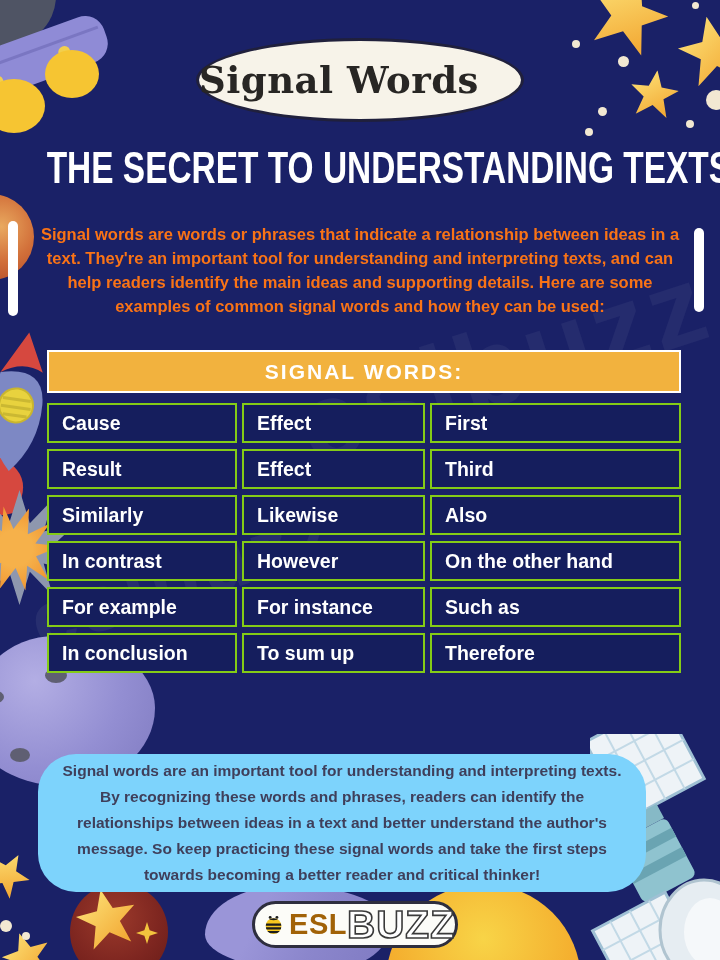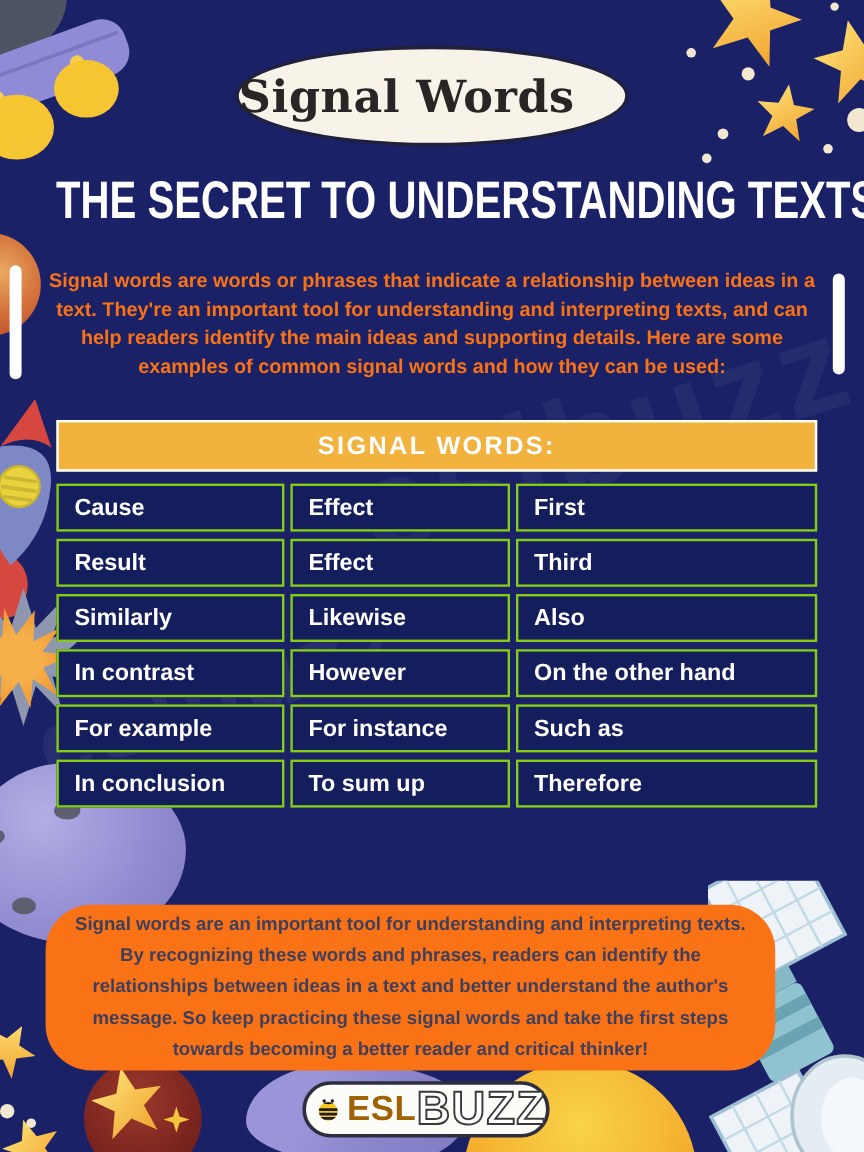--- a/index.html
+++ b/index.html
@@ -86,21 +86,21 @@
     margin-top:10px;display:grid;grid-template-columns:190px 183px 1fr;
     column-gap:5px;row-gap:6px;
   }
   .cell{
     height:40px;border:2px solid #84cc16;box-sizing:border-box;background:#151e5d;
     display:flex;align-items:center;padding-left:13px;
     color:#ffffff;font-weight:bold;font-size:19.5px;
   }
   .conclusion{
     position:absolute;left:38px;top:754px;width:608px;height:138px;z-index:3;
-    background:#f97316;border-radius:38px;display:flex;align-items:center;justify-content:center;
+    background:#7dd3fc;border-radius:38px;display:flex;align-items:center;justify-content:center;
     padding:0 20px;box-sizing:border-box;
   }
   .conclusion p{
     margin:0;color:#3f3f5b;font-weight:bold;font-size:15.5px;line-height:26px;text-align:center;
   }
   .logo{
     position:absolute;left:252px;top:901px;width:206px;height:47px;z-index:6;
     background:#fcfcf8;border:3px solid #2e2e3e;border-radius:26px;
     display:flex;align-items:center;padding-left:9px;box-sizing:border-box;
   }

